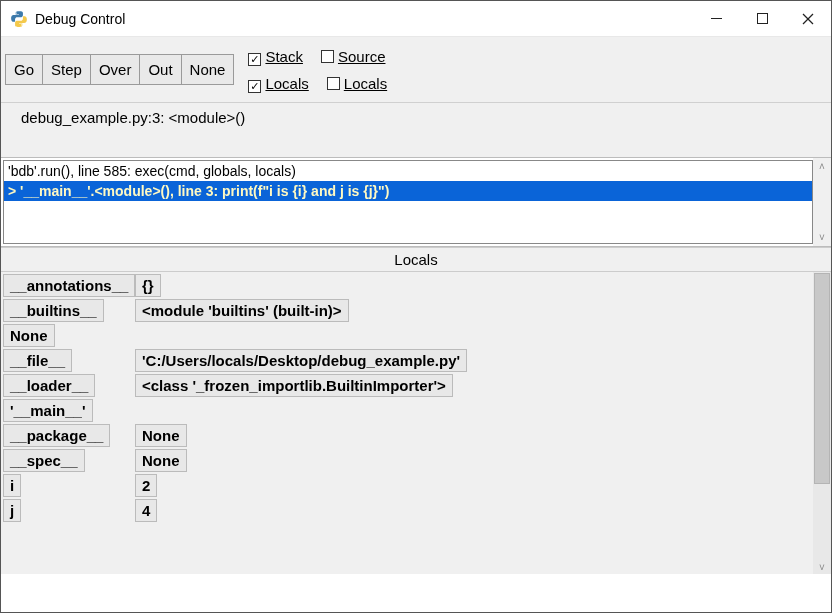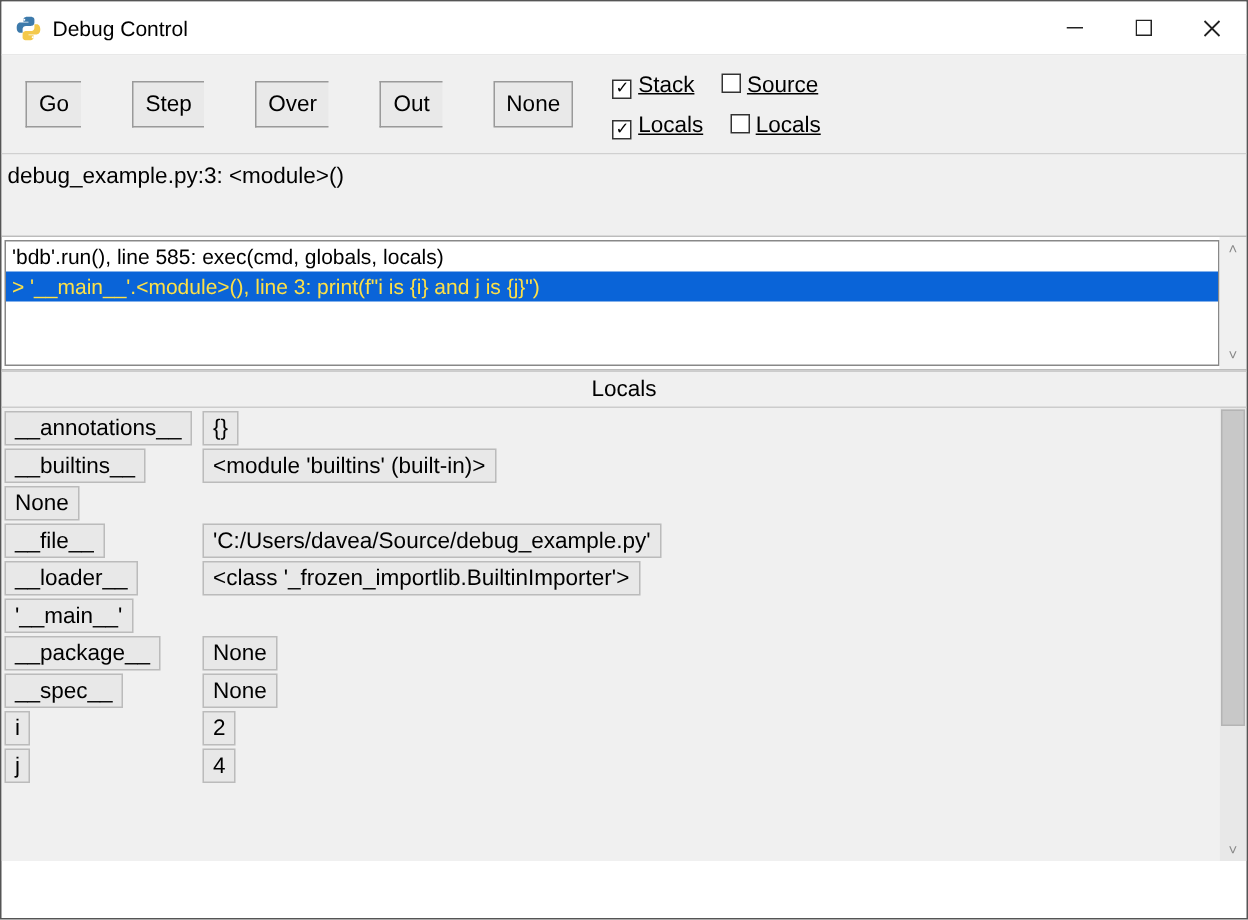--- a/index.html
+++ b/index.html
@@ -48,22 +48,21 @@
   .toolbar {
     display: flex;
     align-items: stretch;
     height: 66px;
     background: #f0f0f0;
     border-bottom: 1px solid #d0d0d0;
   }
   .btnrow {
     display: flex;
     align-items: center;
-    padding: 0 16px;
-    gap: 34px;
+    padding: 0 4px;
   }
   .btn {
     background: #e9e9e9;
     border: 1px solid #9a9a9a;
     padding: 6px 8px;
     font-size: 15px;
     margin: 0;
     border-right: none;
     cursor: pointer;
   }
@@ -85,21 +84,21 @@
     align-items: center;
     justify-content: center;
     font-size: 11px;
     line-height: 11px;
     margin-right: 4px;
     position: relative;
     top: 1px;
   }
   .chk.checked::after { content: "✓"; font-size: 11px; color:#000; }
   .statusbar {
-    padding: 6px 4px 10px 4px;
+    padding: 6px 4px 10px 20px;
     background: #f0f0f0;
     font-size: 15px;
     height: 54px;
   }
   .stackpanel {
     position: relative;
     border-top: 1px solid #bcbcbc;
     border-bottom: 1px solid #bcbcbc;
     height: 90px;
     display: flex;
@@ -113,21 +112,22 @@
     font-size: 14px;
   }
   .stackrow {
     padding: 2px 4px;
     white-space: nowrap;
     overflow: hidden;
     text-overflow: clip;
   }
   .stackrow.selected {
     background: #0a64d8;
-    color: #fde047;
+    color: #fef9c3;
+    font-weight: bold;
   }
   .vscroll {
     width: 18px;
     background: #f0f0f0;
     display: flex;
     flex-direction: column;
     justify-content: space-between;
     align-items: center;
     font-size: 10px;
     color: #666;
@@ -148,20 +148,21 @@
   .localstable {
     flex: 1;
     overflow: hidden;
     background: #f0f0f0;
     padding: 2px 2px;
   }
   .lrow {
     display: flex;
     align-items: flex-start;
     margin-bottom: 2px;
+    font-weight: bold;
   }
   .lkey {
     background: #e8e8e8;
     border: 1px solid #bbb;
     padding: 2px 6px;
     font-size: 15px;
     min-width: 0;
     flex: 0 0 auto;
   }
   .lval {
@@ -270,21 +271,21 @@
         </div>
         <div class="lval">&lt;module 'builtins' (built-in)&gt;</div>
       </div>
       <div class="lrow">
         <div class="lval">None</div>
       </div>
       <div class="lrow">
         <div class="keycol">
           <div class="lkey">__file__</div>
         </div>
-        <div class="lval">'C:/Users/davea/Source/debug_example.py'</div>
+        <div class="lval">'C:/Users/locals/Desktop/debug_example.py'</div>
       </div>
       <div class="lrow">
         <div class="keycol">
           <div class="lkey">__loader__</div>
         </div>
         <div class="lval">&lt;class '_frozen_importlib.BuiltinImporter'&gt;</div>
       </div>
       <div class="lrow">
         <div class="lval">'__main__'</div>
       </div>

